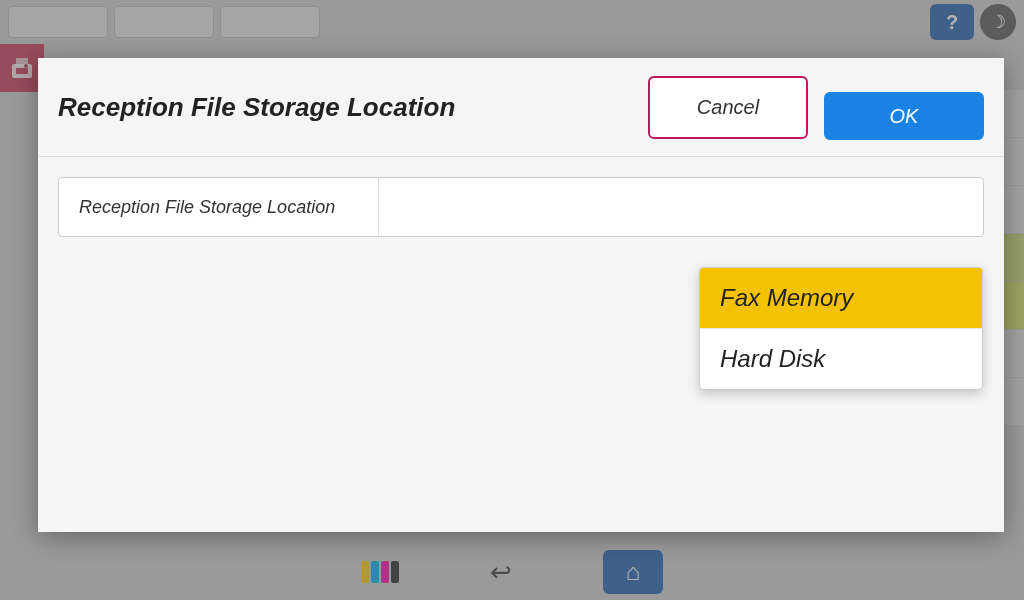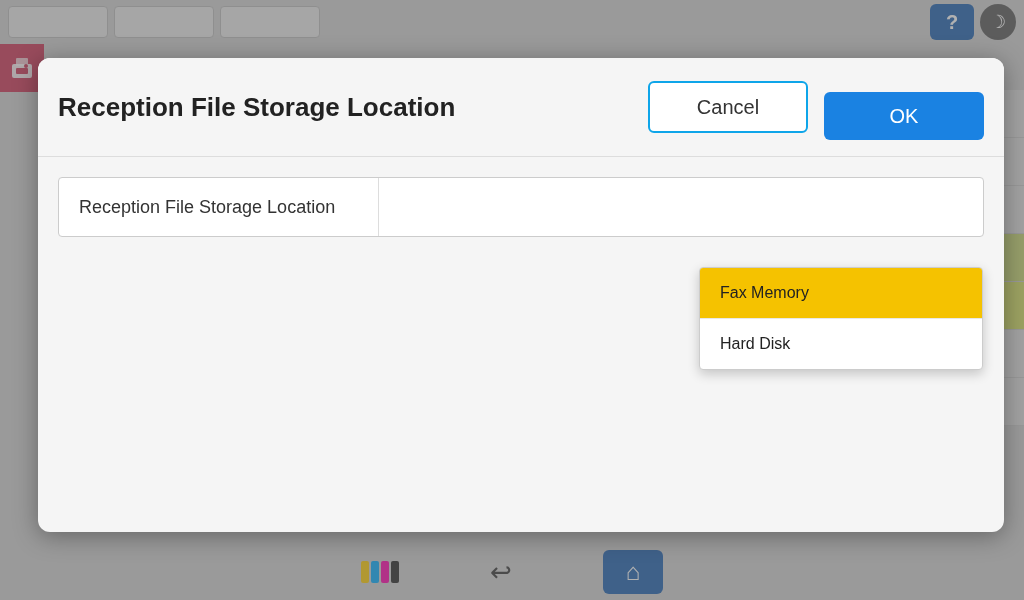--- a/index.html
+++ b/index.html
@@ -133,25 +133,26 @@
     }
 
     
     .dialog {
       position: absolute;
       top: 58px;
       left: 38px;
       right: 20px;
       bottom: 68px;
       background: #f5f5f5;
-      border-radius: 12px;
+      border-radius: 0;
       z-index: 20;
       box-shadow: 0 4px 24px rgba(0,0,0,0.35);
       display: flex;
       flex-direction: column;
+      font-style: italic;
     }
 
     .dialog-header {
       display: flex;
       align-items: center;
       padding: 16px 20px;
       background: #f5f5f5;
       border-radius: 12px 12px 0 0;
       border-bottom: 1px solid #ddd;
       gap: 16px;
@@ -159,23 +160,23 @@
 
     .dialog-title {
       font-size: 26px;
       font-weight: bold;
       color: #222;
       flex: 1;
     }
 
     .dialog-cancel-btn {
       width: 160px;
-      height: 52px;
+      height: 63px;
       background: white;
-      border: 2px solid #0ea5e9;
+      border: 2px solid #be185d;
       border-radius: 6px;
       font-size: 20px;
       color: #333;
       cursor: pointer;
       display: flex;
       align-items: center;
       justify-content: center;
     }
 
     .dialog-ok-btn {
@@ -237,21 +238,21 @@
       z-index: 30;
       background: white;
       border: 1px solid #ccc;
       border-radius: 4px;
       box-shadow: 0 4px 12px rgba(0,0,0,0.2);
       overflow: hidden;
     }
 
     .dropdown-item {
       padding: 16px 20px;
-      font-size: 16px;
+      font-size: 24px;
       color: #222;
       cursor: pointer;
       border-bottom: 1px solid #e8e8e8;
     }
 
     .dropdown-item:last-child {
       border-bottom: none;
     }
 
     .dropdown-item.selected {

